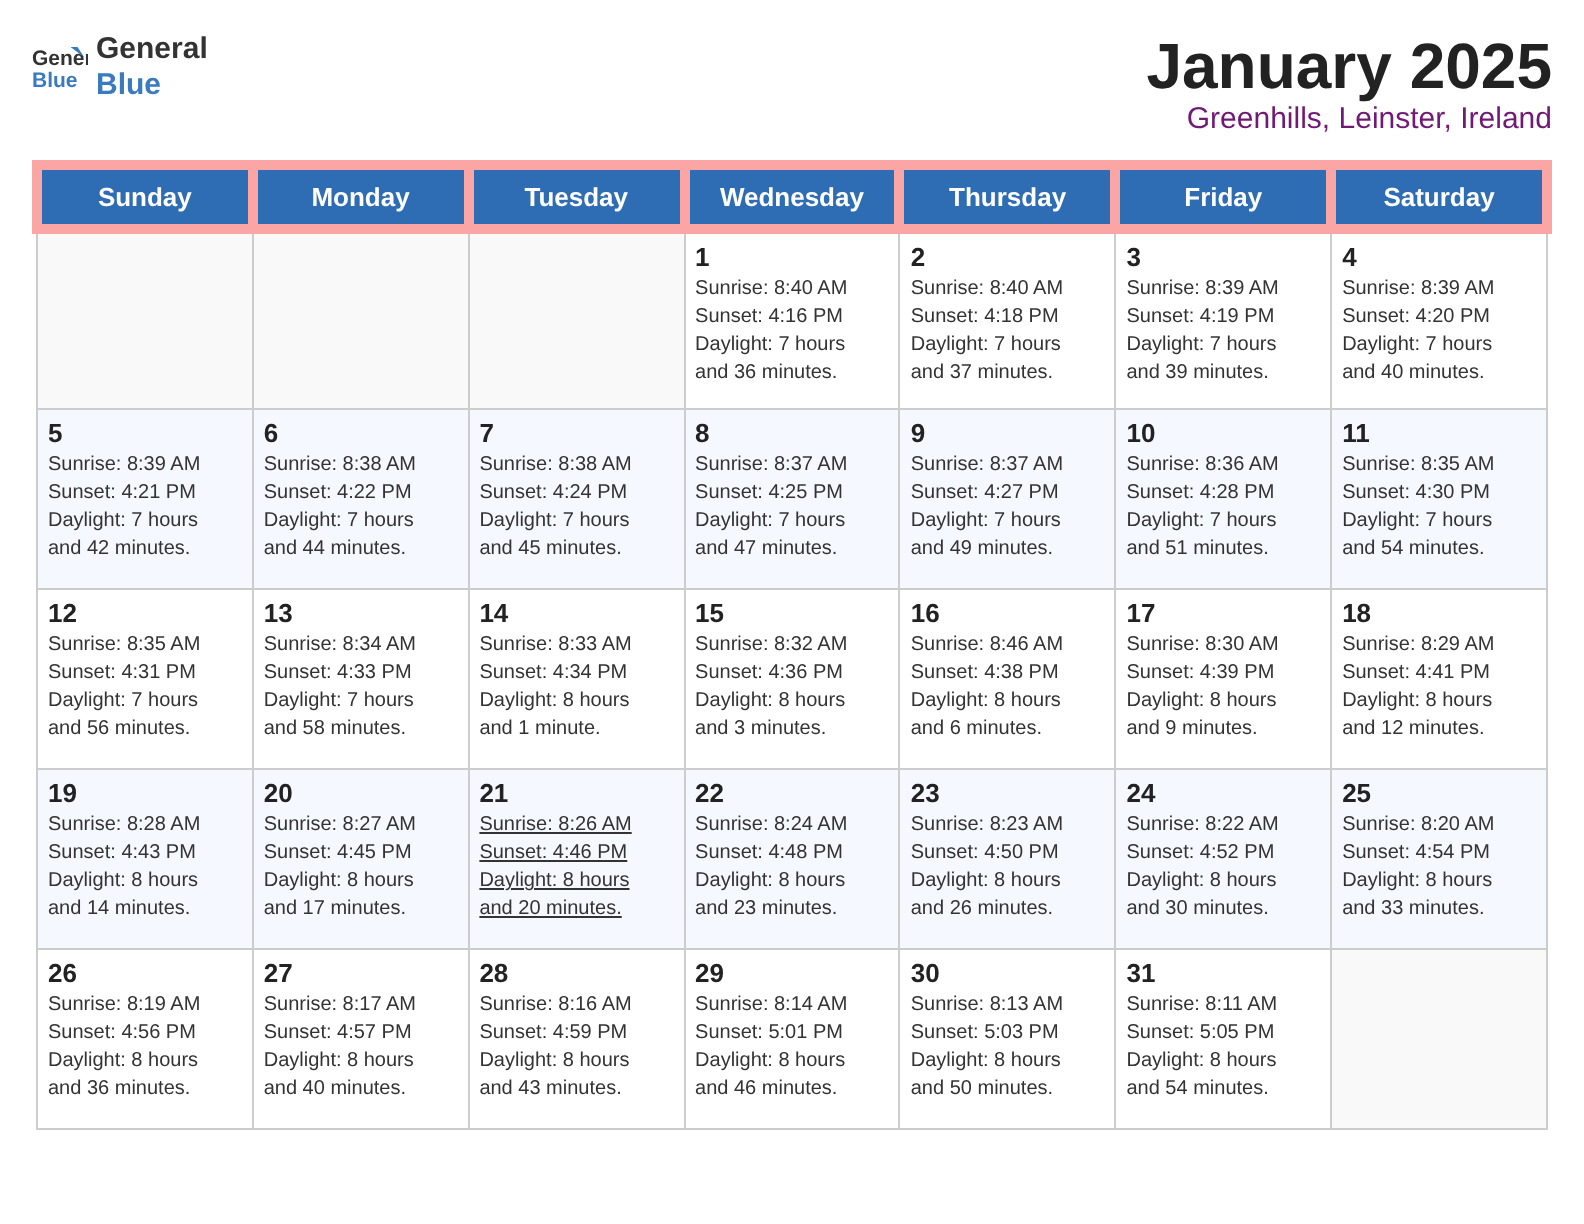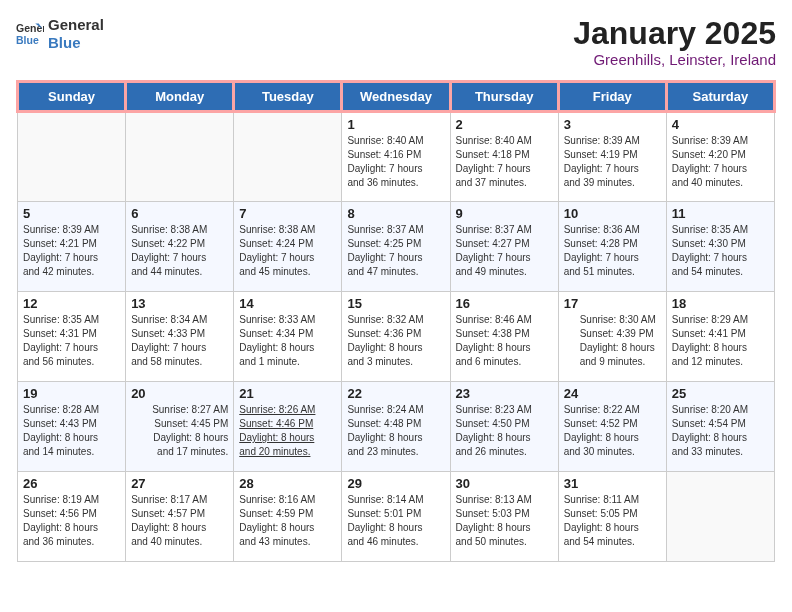--- a/index.html
+++ b/index.html
@@ -43,21 +43,21 @@
       border-collapse: collapse;
       table-layout: fixed;
     }
     thead tr th {
       background-color: #2e6db4;
       color: #fff;
       text-align: center;
       font-size: 13px;
       font-weight: bold;
       padding: 6px 4px;
-      border: 3px solid #fca5a5;
+      border: 5px solid #fca5a5;
     }
     td {
       border: 1px solid #ccc;
       vertical-align: top;
       padding: 4px 5px;
       font-size: 10.5px;
       color: #222;
       height: 90px;
       background: #fff;
     }
@@ -231,21 +231,21 @@
         </td>
         <td>
           <span class="day-num">16</span>
           <div class="day-info" style="white-space: pre-line;">Sunrise: 8:46 AM
 Sunset: 4:38 PM
 Daylight: 8 hours
 and 6 minutes.</div>
         </td>
         <td>
           <span class="day-num">17</span>
-          <div class="day-info" style="white-space: pre-line; margin-left: 16px;">Sunrise: 8:30 AM
+          <div class="day-info" style="white-space: pre-line;">Sunrise: 8:30 AM
 Sunset: 4:39 PM
 Daylight: 8 hours
 and 9 minutes.</div>
         </td>
         <td>
           <span class="day-num">18</span>
           <div class="day-info" style="white-space: pre-line;">Sunrise: 8:29 AM
 Sunset: 4:41 PM
 Daylight: 8 hours
 and 12 minutes.</div>
@@ -254,21 +254,21 @@
       <tr>
         <td>
           <span class="day-num">19</span>
           <div class="day-info" style="white-space: pre-line;">Sunrise: 8:28 AM
 Sunset: 4:43 PM
 Daylight: 8 hours
 and 14 minutes.</div>
         </td>
         <td>
           <span class="day-num">20</span>
-          <div class="day-info" style="white-space: pre-line; text-align: right;">Sunrise: 8:27 AM
+          <div class="day-info" style="white-space: pre-line;">Sunrise: 8:27 AM
 Sunset: 4:45 PM
 Daylight: 8 hours
 and 17 minutes.</div>
         </td>
         <td>
           <span class="day-num">21</span>
           <div class="day-info" style="white-space: pre-line; text-decoration: underline;">Sunrise: 8:26 AM
 Sunset: 4:46 PM
 Daylight: 8 hours
 and 20 minutes.</div>

